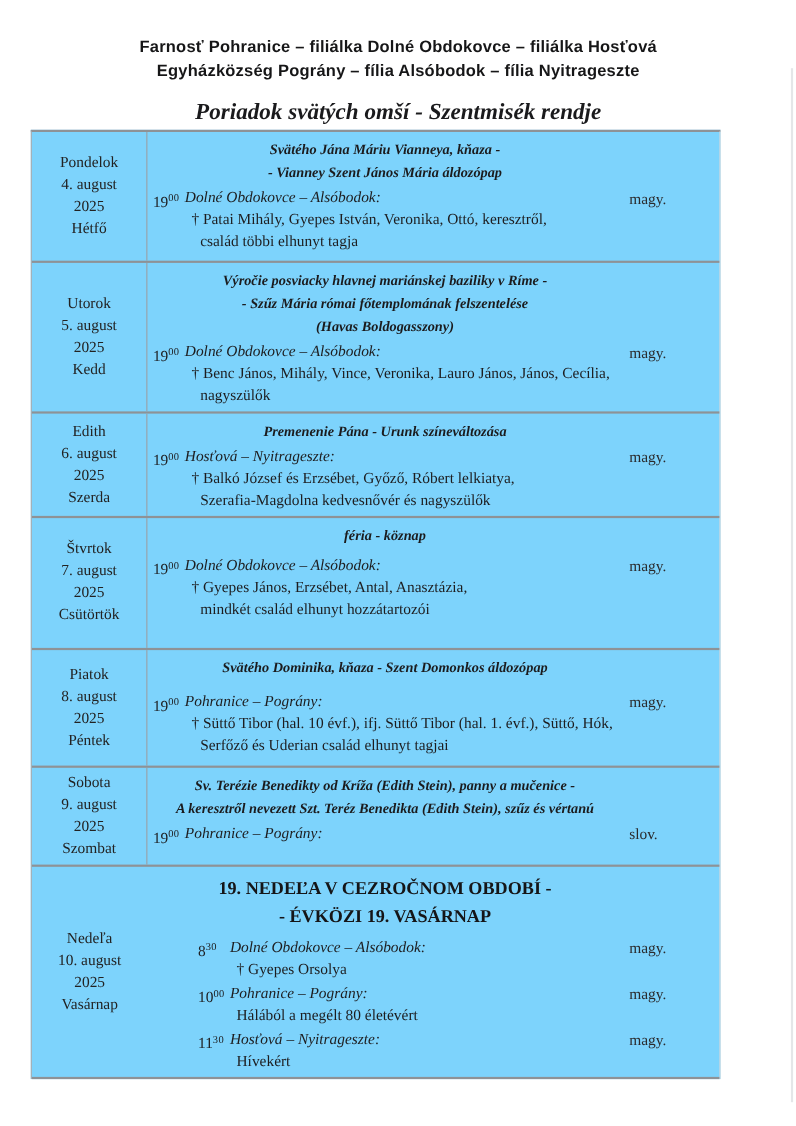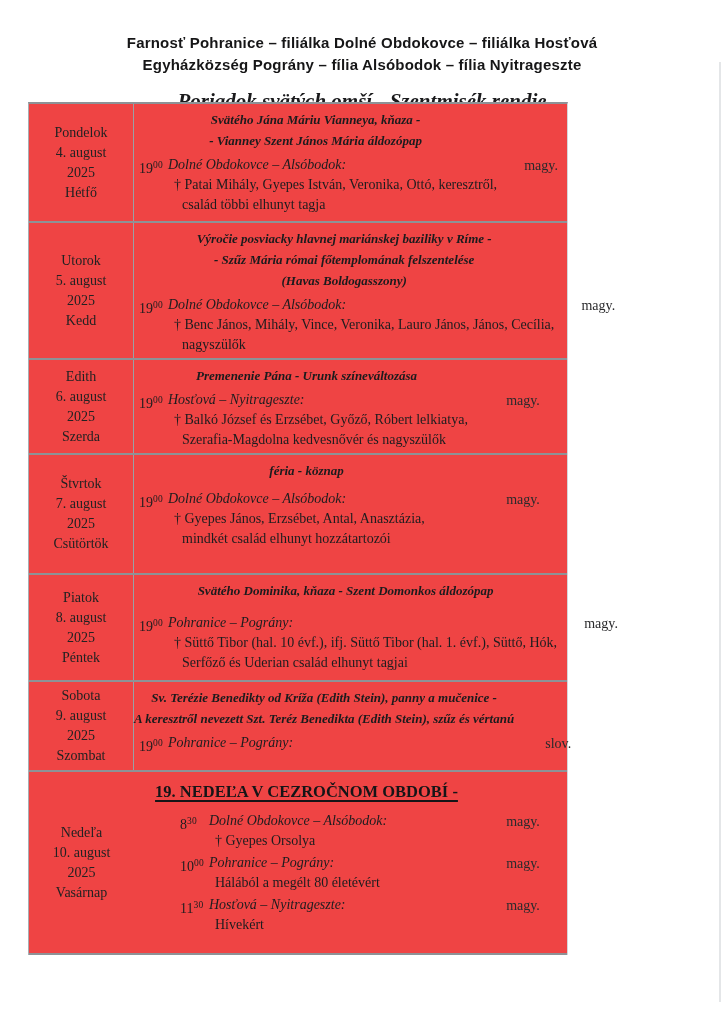--- a/index.html
+++ b/index.html
@@ -12,57 +12,57 @@
   .hdr-line {
     font-family:"Liberation Sans", sans-serif; font-weight:bold;
     font-size:15px; line-height:22px; color:#161617; letter-spacing:0.2px;
   }
   .main-title {
     margin-top:13px; font-family:"Liberation Serif", serif;
     font-weight:bold; font-style:italic; font-size:21px; color:#1a1a1c;
   }
   
   .table {
-    position:absolute; left:28px; top:102px; width:540px;
+    position:absolute; left:28px; top:118px; width:627px;
     border-top:2px solid #8e9296; border-left:1.5px solid #a8adb2;
-    border-right:1px solid #d4d7da; box-sizing:border-box; background:#ef4444;
+    border-right:1px solid #d4d7da; box-sizing:border-box; background:#7dd3fc;
   }
   .srow { display:flex; border-bottom:2px solid #8e9296; box-sizing:border-box; }
   .srow:nth-child(1){ min-height:119px; }
   .srow:nth-child(2){ min-height:125px; }
   .srow:nth-child(3){ min-height:93px; }
   .srow:nth-child(4){ min-height:120px; }
   .srow:nth-child(5){ min-height:107px; }
   .srow:nth-child(6){ min-height:90px; }
   .srow:nth-child(7){ min-height:183px; }
   .day-cell {
     width:105px; flex-shrink:0; box-sizing:border-box;
     border-right:1.5px solid #9aa0a5;
     display:flex; flex-direction:column; justify-content:center;
     text-align:center; font-size:14px; line-height:20px; color:#222;
   }
   .srow.sunday .day-cell { border-right:none; }
   .content-cell { flex:1; position:relative; padding:3px 88px 3px 0; box-sizing:border-box; }
   .feast { text-align:center; font-weight:bold; font-style:italic; font-size:13px; line-height:21px; padding-top:2px; color:#1b1b1d; }
   .feast-line { white-space:nowrap; }
   .heading { text-align:center; font-weight:bold; font-size:16.5px; line-height:25px; padding-top:4px; color:#151517; }
-  .heading-line { white-space:nowrap; text-decoration:underline; text-decoration-thickness:1.5px; text-underline-offset:3px; }
+  .heading-line { white-space:nowrap; text-decoration-thickness:1.5px; text-underline-offset:3px; }
   .entries { margin-top:4px; }
   .srow:nth-child(5) .entries { margin-top:12px; }
   .srow:nth-child(4) .entries { margin-top:8px; }
   .srow.sunday .entries { margin-top:7px;margin-left:41px; }
   .entry { display:flex; position:relative; font-size:14px; line-height:20px; }
   .srow.sunday .entry + .entry { margin-top:2px; }
   .time { width:29px; flex-shrink:0; padding-left:5px; }
   .tsup { font-size:9.5px; vertical-align:5px; letter-spacing:0.3px; }
   .ebody { flex:1; min-width:0; }
   .location { font-style:italic; white-space:nowrap; }
   .int-line { white-space:nowrap; margin-left:6px; }
   .int-line.cont { margin-left:14px; }
-  .lang { position:absolute; right:-82px; top:1px; width:76px; text-align:center; font-size:14px; color:#2a2a2c; }
+  .lang { position:absolute; right:-82px; top:1px; width:76px; text-align:left; font-size:14px; color:#2a2a2c; }
   .edge-line { position:absolute; left:719px; top:62px; width:1.5px; height:940px; background:#e4e6e8; }
 </style>
 </head>
 <body>
 
 <div class="page">
   <div class="header">
     <div class="hdr-line">Farnosť Pohranice – filiálka Dolné Obdokovce – filiálka Hosťová</div>
     <div class="hdr-line">Egyházközség Pográny – fília Alsóbodok – fília Nyitrageszte</div>
     <div class="main-title">Poriadok svätých omší - Szentmisék rendje</div>
@@ -235,20 +235,21 @@
       <div class="srow sunday">
     <div class="day-cell">
       <div class="day-line">Nedeľa</div>
       <div class="day-line">10. august</div>
       <div class="day-line">2025</div>
       <div class="day-line">Vasárnap</div>
     </div>
     <div class="content-cell">
       <div class="heading">
             <div class="heading-line">19. NEDEĽA V CEZROČNOM OBDOBÍ -</div>
+            <div class="heading-line">- ÉVKÖZI 19. VASÁRNAP</div>
           </div>
 
       <div class="entries">
             <div class="entry">
     <div class="time"><span>8</span><span class="tsup">30</span></div>
     <div class="ebody">
       <div class="location">Dolné Obdokovce – Alsóbodok:</div>
       <div class="intentions">
                   <div class="int-line">† Gyepes Orsolya</div>
                 </div>

